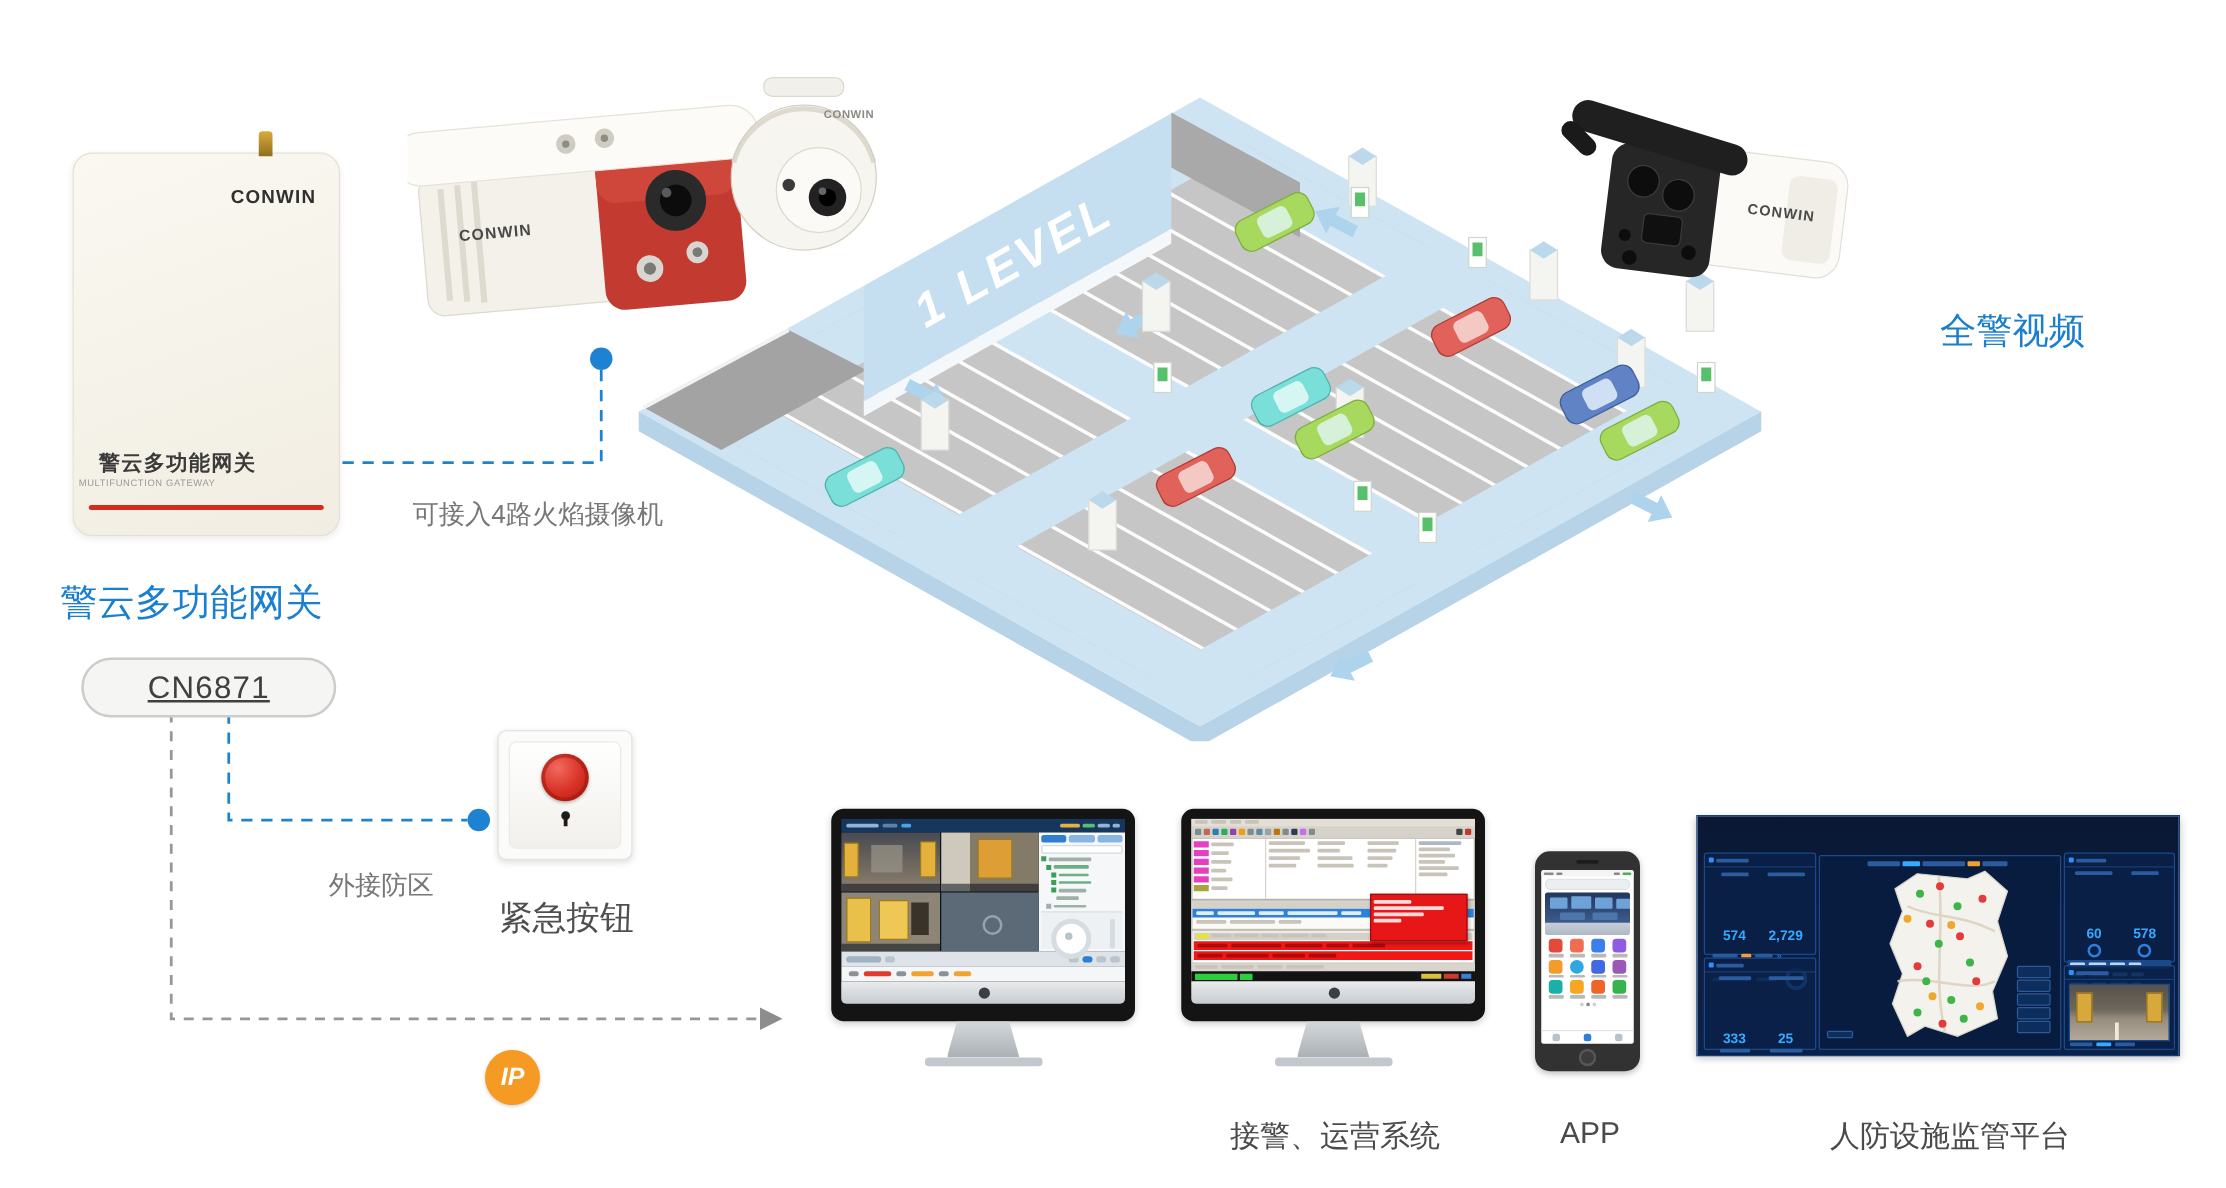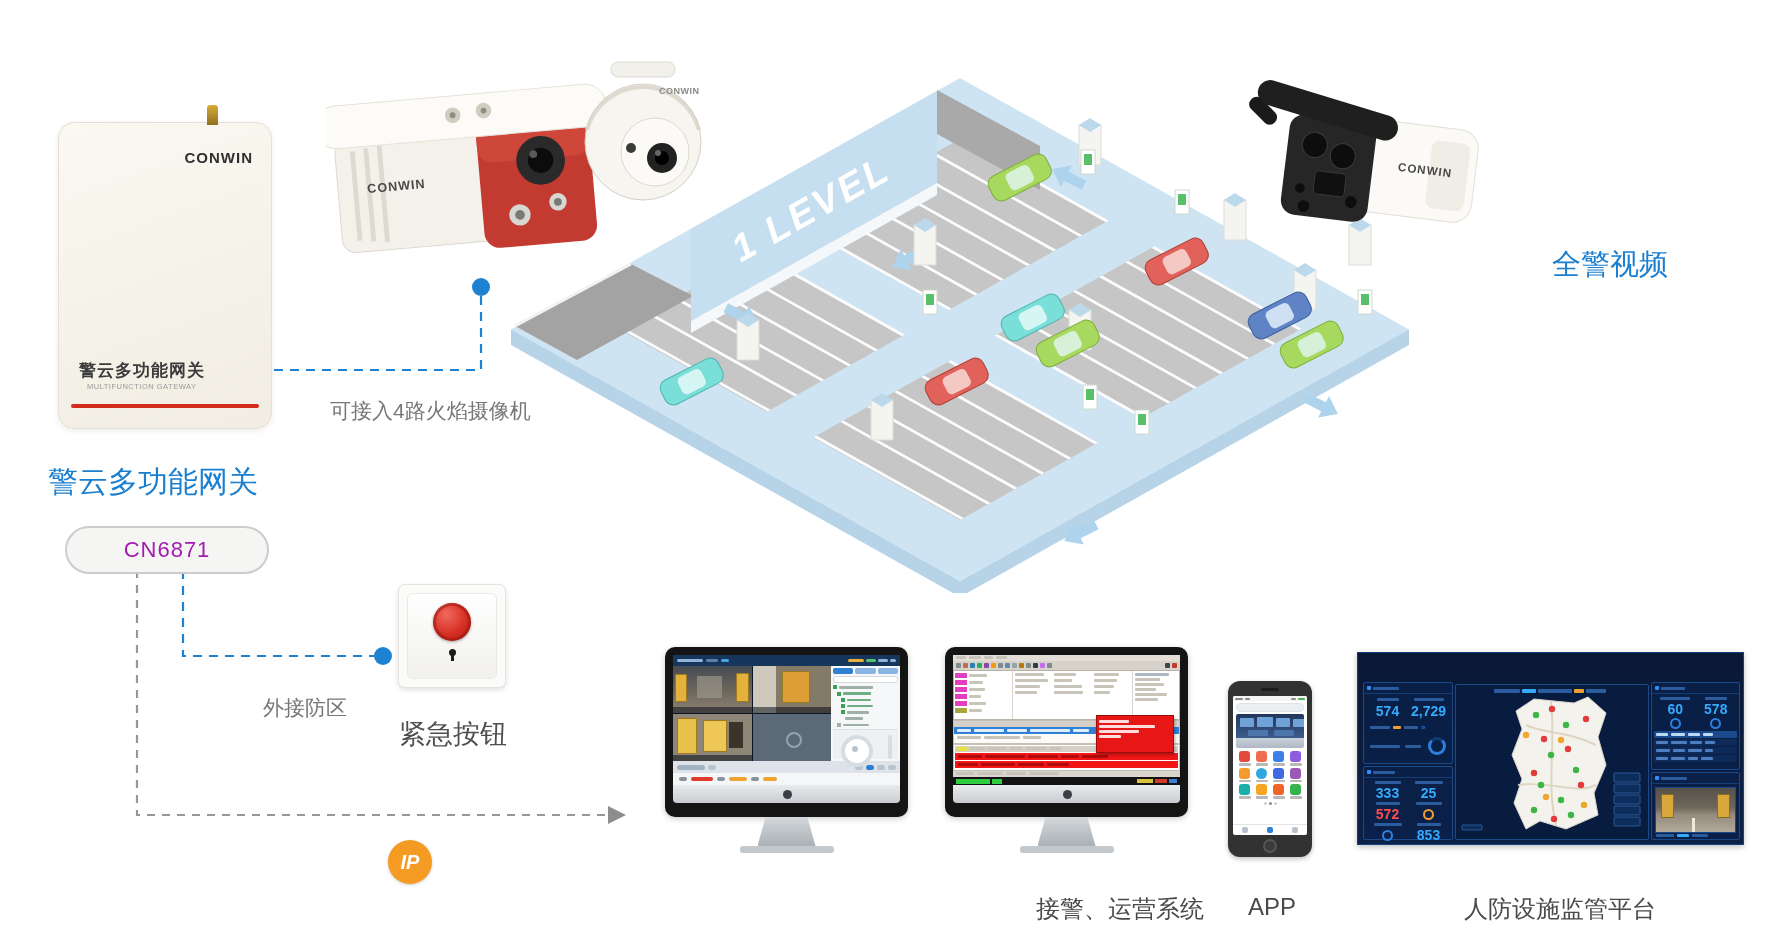--- a/index.html
+++ b/index.html
@@ -7,29 +7,29 @@
          font-family:"Liberation Sans","DejaVu Sans",sans-serif;}
   .abs{position:absolute;}
   svg{display:block;}
   
   .gateway{left:58px;top:122px;width:212px;height:305px;background:linear-gradient(160deg,#faf8f1,#f1ede2);
            border:1px solid #e4e0d4;border-radius:16px;box-shadow:0 2px 6px rgba(0,0,0,.08);}
   .antenna{left:148px;top:-18px;width:11px;height:20px;border-radius:3px 3px 0 0;
            background:linear-gradient(180deg,#d9ab3b,#8f6f1d);}
   .gw-logo{right:18px;top:26px;font-size:15px;font-weight:bold;color:#2f2f2f;letter-spacing:1px;}
   .gw-name{left:20px;top:236px;font-size:17px;font-weight:bold;color:#3b3b3b;letter-spacing:1px;}
-  .gw-en{left:28px;top:259px;font-size:7.5px;color:#9a9a9a;letter-spacing:.5px;}
+  .gw-en{left:4px;top:259px;font-size:7.5px;color:#9a9a9a;letter-spacing:.5px;}
   .gw-line{left:12px;top:281px;width:188px;height:4px;background:#d42b1f;border-radius:2px;}
   
   .lbl-blue{color:#1b7fd0;}
   .lbl-gray{color:#777;}
   .gateway-label{left:48px;top:462px;font-size:30px;}
   .model-pill{left:65px;top:526px;width:200px;height:44px;border:2px solid #cccccc;border-radius:24px;
               background:#f5f5f4;display:flex;align-items:center;justify-content:center;
-              font-size:22px;color:#a21caf;letter-spacing:1px;}
+              font-size:25px;color:#404040;letter-spacing:1px;text-decoration:underline;}
   .fire-note{left:330px;top:397px;font-size:21px;}
   .zone-label{left:263px;top:694px;font-size:21px;}
   .panic-label{left:453px;top:716px;transform:translateX(-50%);font-size:27px;color:#4f4f4f;}
   .police-label{left:1552px;top:245px;font-size:29px;}
   .ip-badge{left:388px;top:840px;width:44px;height:44px;border-radius:50%;background:#f59a23;
             color:#fff;font-weight:bold;font-style:italic;font-size:20px;display:flex;
             align-items:center;justify-content:center;box-shadow:0 1px 3px rgba(0,0,0,.2);}
   .station-label{top:893px;transform:translateX(-50%);font-size:24px;color:#4a4a4a;white-space:nowrap;}
   
   .panic{left:398px;top:584px;width:106px;height:102px;background:#fbfbfa;border:1px solid #e3e3df;
@@ -128,21 +128,21 @@
   .dash-head{position:absolute;left:0;top:0;right:0;height:24px;background:linear-gradient(180deg,#10295a,#0b1f44);
         border-bottom:1px solid #1d5aa8;}
   .dtime{position:absolute;left:8px;top:6px;font-family:"DejaVu Sans Mono",monospace;font-size:11px;color:#d6ecff;}
   .dtitle{position:absolute;left:50%;top:4px;transform:translateX(-50%);font-size:13px;font-weight:bold;
         color:#f0f8ff;letter-spacing:1px;white-space:nowrap;text-shadow:0 0 8px #2e8fff;}
   .dico{position:absolute;top:7px;width:10px;height:8px;border:1px solid #2e8fff;background:rgba(46,143,255,.25);border-radius:1px;}
   .dp{position:absolute;background:rgba(10,32,72,.8);border:1px solid #1b4a8c;border-radius:2px;}
   .dp-h{height:10px;border-bottom:1px solid #163c74;display:flex;align-items:center;gap:2px;padding:0 3px;}
   .cdot{width:4px;height:4px;background:#2e8fff;border-radius:1px;}
   .cbar{height:3px;border-radius:1px;background:#2a5c9e;}
-  .num{font-weight:bold;color:#35aaff;font-size:14px;line-height:1;}
+  .num{font-weight:bold;color:#35aaff;font-size:11px;line-height:1;margin-top:40px;}
   .num.red{color:#ff4d4d;}
   .lb{height:3px;border-radius:1px;background:#2a5c9e;}
   .cell2{display:grid;grid-template-columns:1fr 1fr;gap:3px 4px;padding:3px 5px;align-items:center;justify-items:center;}
   .ring{width:18px;height:18px;border-radius:50%;border:3px solid #2f7fe0;border-top-color:#123c74;box-sizing:border-box;}
   .oring{width:11px;height:11px;border-radius:50%;border:2px solid #f0a030;box-sizing:border-box;}
   .bring{width:11px;height:11px;border-radius:50%;border:2px solid #2f7fe0;box-sizing:border-box;}
   .trow{height:7px;background:#0d2a58;margin:1px 2px;border-radius:1px;display:flex;gap:3px;align-items:center;padding:0 2px;}
   .trow.hd{background:#1b4a8c;}
   .tb{height:2.5px;border-radius:1px;background:#4d7fc0;}
   .dvideo{position:absolute;left:3px;top:14px;right:3px;height:44px;border:1px solid #1b4a8c;
@@ -853,17 +853,17 @@
         <div class="lane"></div>
       </div>
       <div style="position:absolute;left:4px;bottom:2px;display:flex;gap:3px;">
         <div class="lb" style="width:18px;"></div>
           <div class="lb" style="width:12px;background:#35aaff;"></div>
           <div class="lb" style="width:16px;"></div>
       </div>
     </div>
   </div>
 
-  <div class="abs station-label" style="left:1120px;">接警、运营系统</div>
+  <div class="abs station-label" style="left:1068px;">接警、运营系统</div>
   <div class="abs station-label" style="left:1272px;">APP</div>
   <div class="abs station-label" style="left:1560px;">人防设施监管平台</div>
 
 </div>
 
 </body></html>

